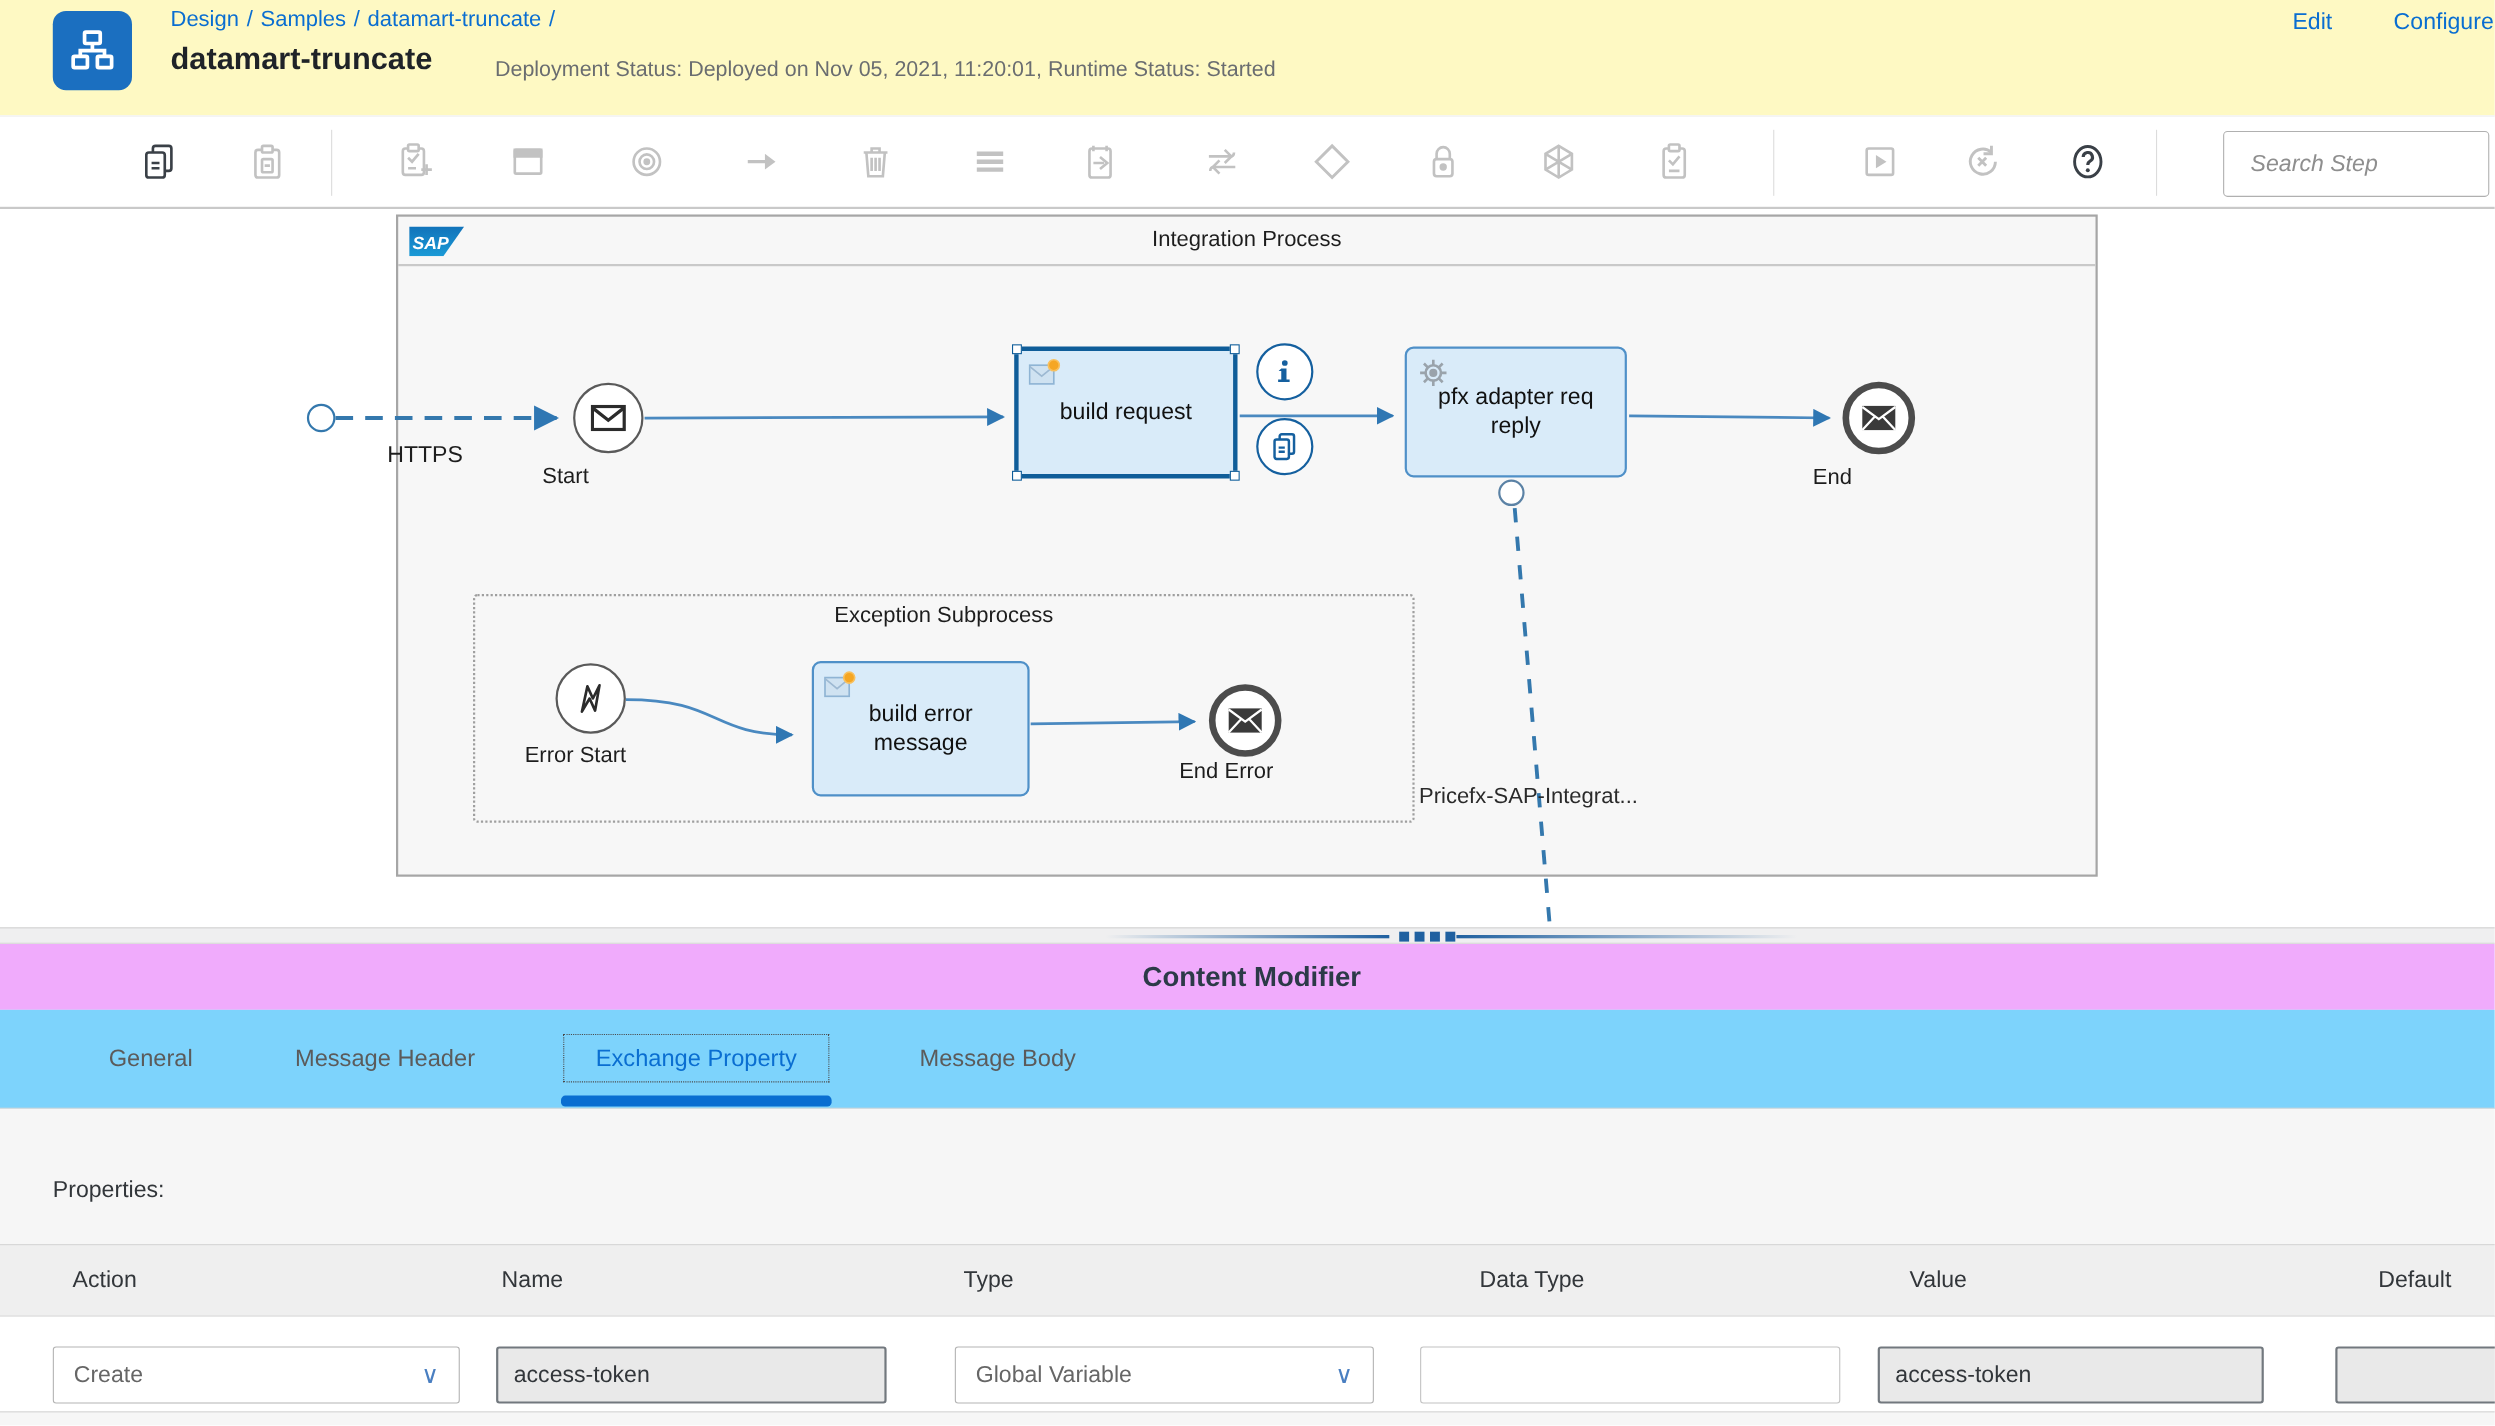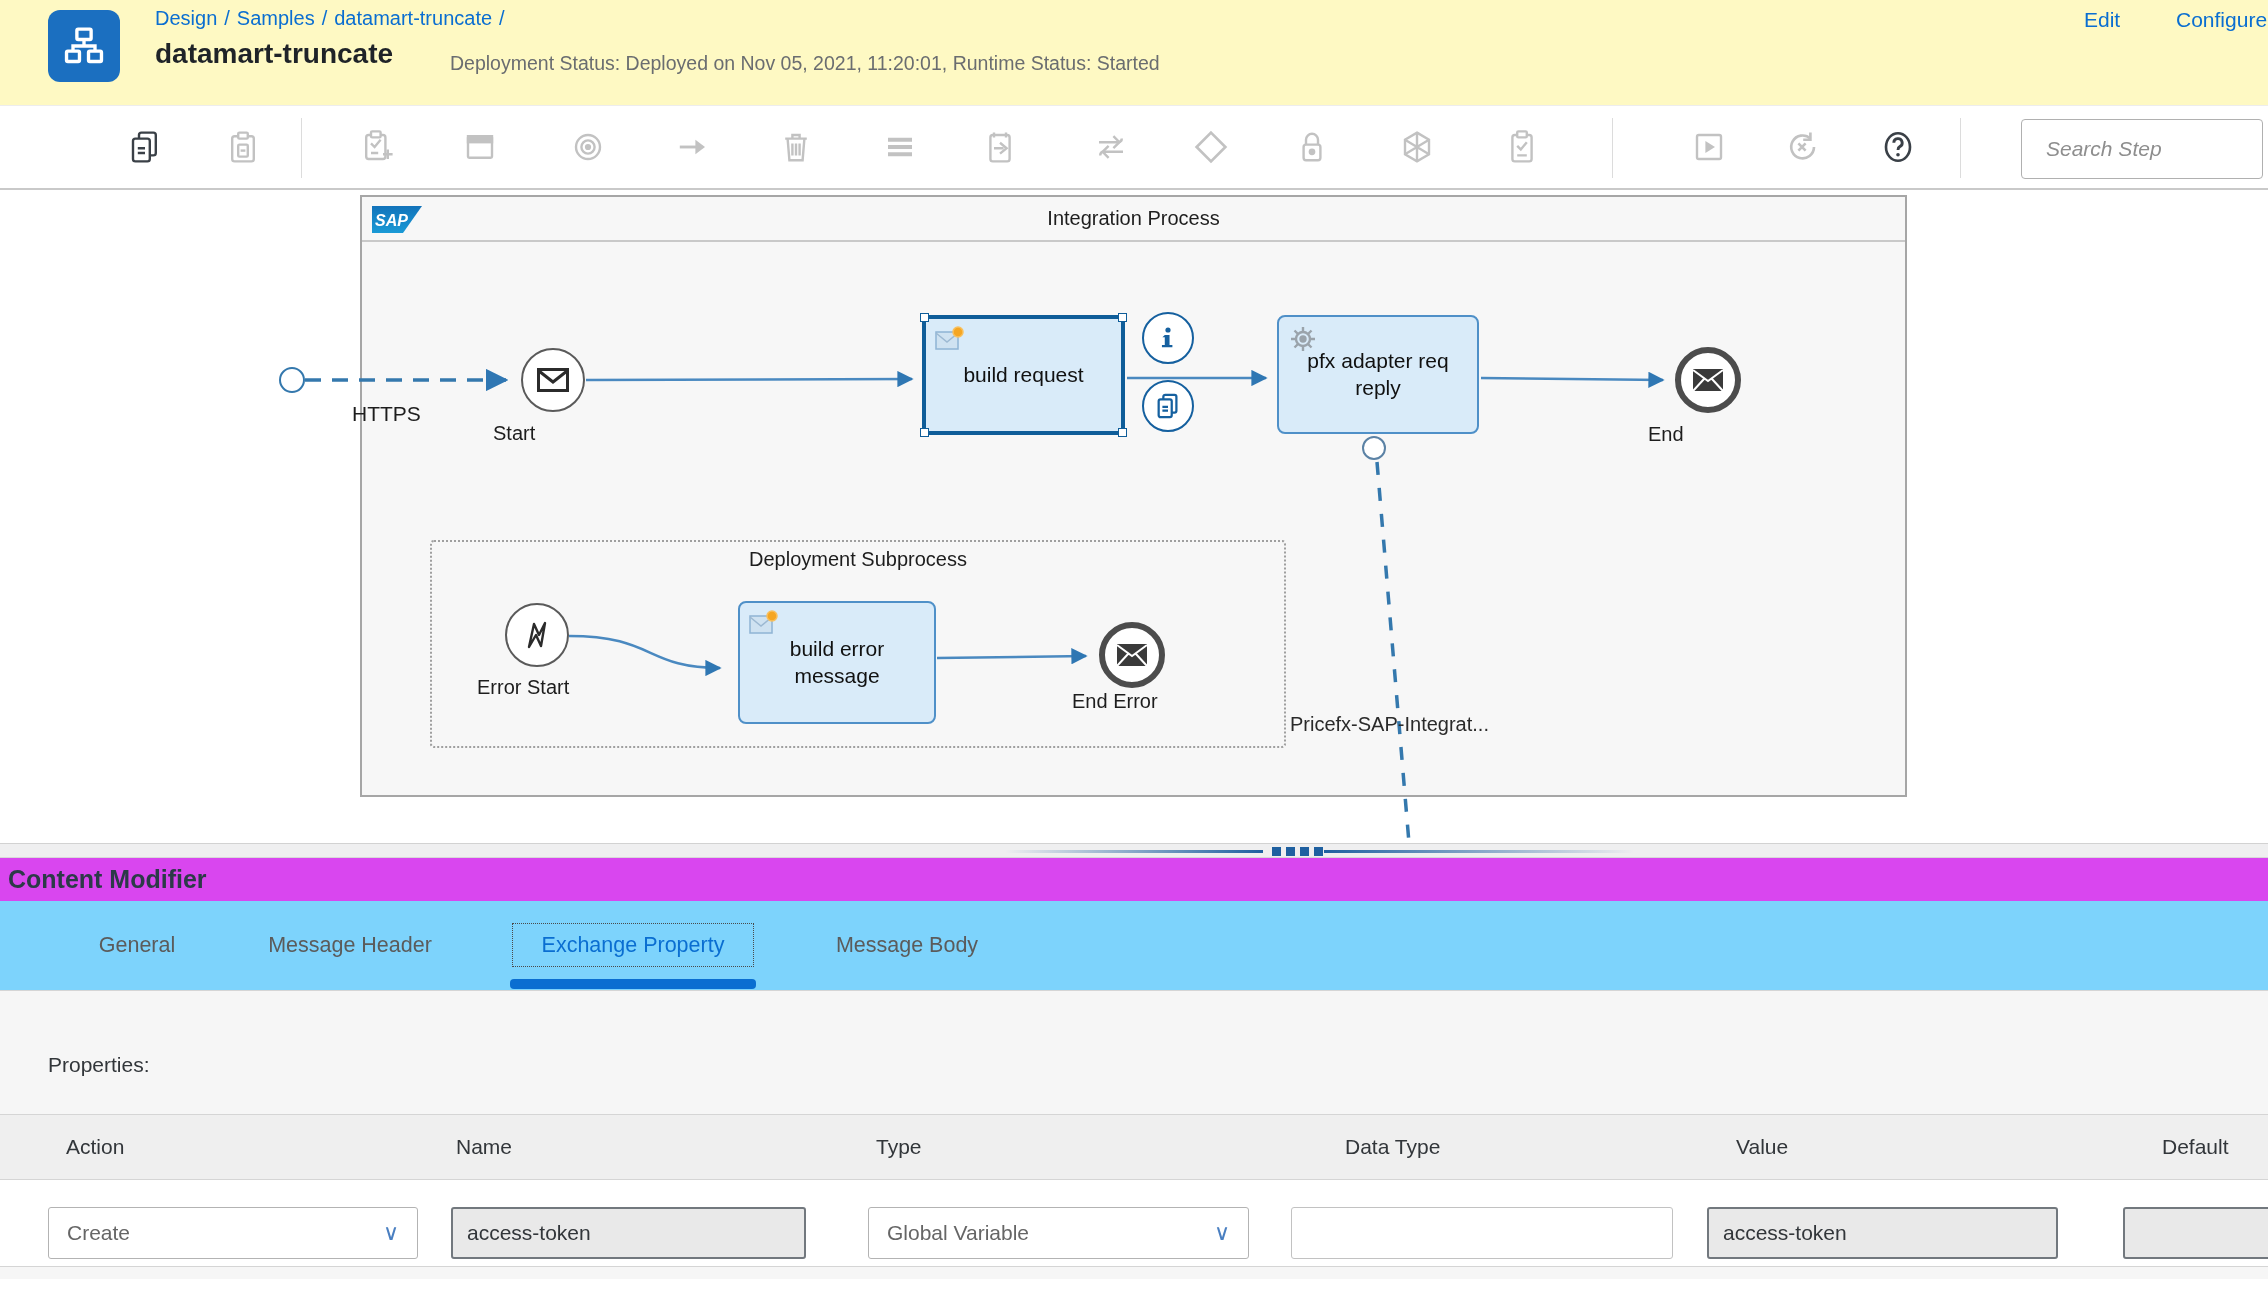--- a/index.html
+++ b/index.html
@@ -80,21 +80,21 @@
   
   .splitter { position:relative; width:2268px; height:15px; background:#efeff0;
     border-top:1px solid #d2d2d2; border-bottom:1px solid #d8d8d8; cursor:row-resize; }
   .grip-line { position:absolute; top:6px; height:3px; }
   .grip-line.l { left:1005px; width:258px; background:linear-gradient(to right, rgba(31,96,160,0), #1f60a0); }
   .grip-line.r { left:1324px; width:310px; background:linear-gradient(to right, #1f60a0, rgba(31,96,160,0)); }
   .grip-dots { position:absolute; left:1272px; top:3px; display:flex; gap:5px; }
   .grip-dots span { width:9px; height:9px; background:#1f60a0; }
 
   
-  .panel-band { width:2268px; height:43px; background:#d946ef; display:flex; align-items:center; }
+  .panel-band { width:2268px; height:60px; background:#f0abfc; display:flex; align-items:center;justify-content:center; }
   .panel-title { font-size:25px; font-weight:700; color:#2c3a48; padding-left:8px; }
 
   .tabs { position:relative; width:2268px; height:90px; background:#7dd3fc; border-bottom:1px solid #d5d5d5; }
   .tab { position:absolute; top:22px; height:44px; display:flex; align-items:center; justify-content:center;
     font-size:21.5px; color:#5b5b5b; cursor:pointer; white-space:nowrap; }
   .tab.active { color:#0a6ed1; border:1px dotted #4a4a4a; }
   .tab-bar { position:absolute; left:510px; top:78px; width:246px; height:10px; background:#0a6ed1; border-radius:4px; }
 
   .props { position:relative; width:2268px; height:288px; background:#f6f6f6; }
   .props-label { position:absolute; left:48px; top:62px; font-size:21px; color:#32363a; }
@@ -345,21 +345,21 @@
     <svg width="32" height="24" viewBox="0 0 32 24">
       <rect x="1" y="1" width="30" height="22" fill="#3a3a3a"></rect>
       <path d="M1 2 L16 13 L31 2 M1 23 L12 11 M31 23 L20 11" fill="none" stroke="#fff" stroke-width="2"></path>
     </svg>
   </div>
   <div class="ev-label" style="left:1648px; top:233px;">End</div>
 
   <div class="port small" style="left:1362px; top:246px;"></div>
 
   <div class="subprocess"></div>
-  <div class="sub-title">Deployment Subprocess</div>
+  <div class="sub-title">Exception Subprocess</div>
 
   <div class="event ev-start" style="left:505px; top:413px;">
     <svg width="28" height="30" viewBox="0 0 28 30">
       <path d="M6 27 L11 4 L16 15 L22 3 L18 26 L13 15 Z" fill="none" stroke="#2b2b2b" stroke-width="2.4" stroke-linejoin="round"></path>
     </svg>
   </div>
   <div class="ev-label" style="left:477px; top:486px;">Error Start</div>
 
   <div class="task" style="left:738px; top:411px; width:198px; height:123px;">
     <svg class="step-icon" width="30" height="28" viewBox="0 0 30 28">

